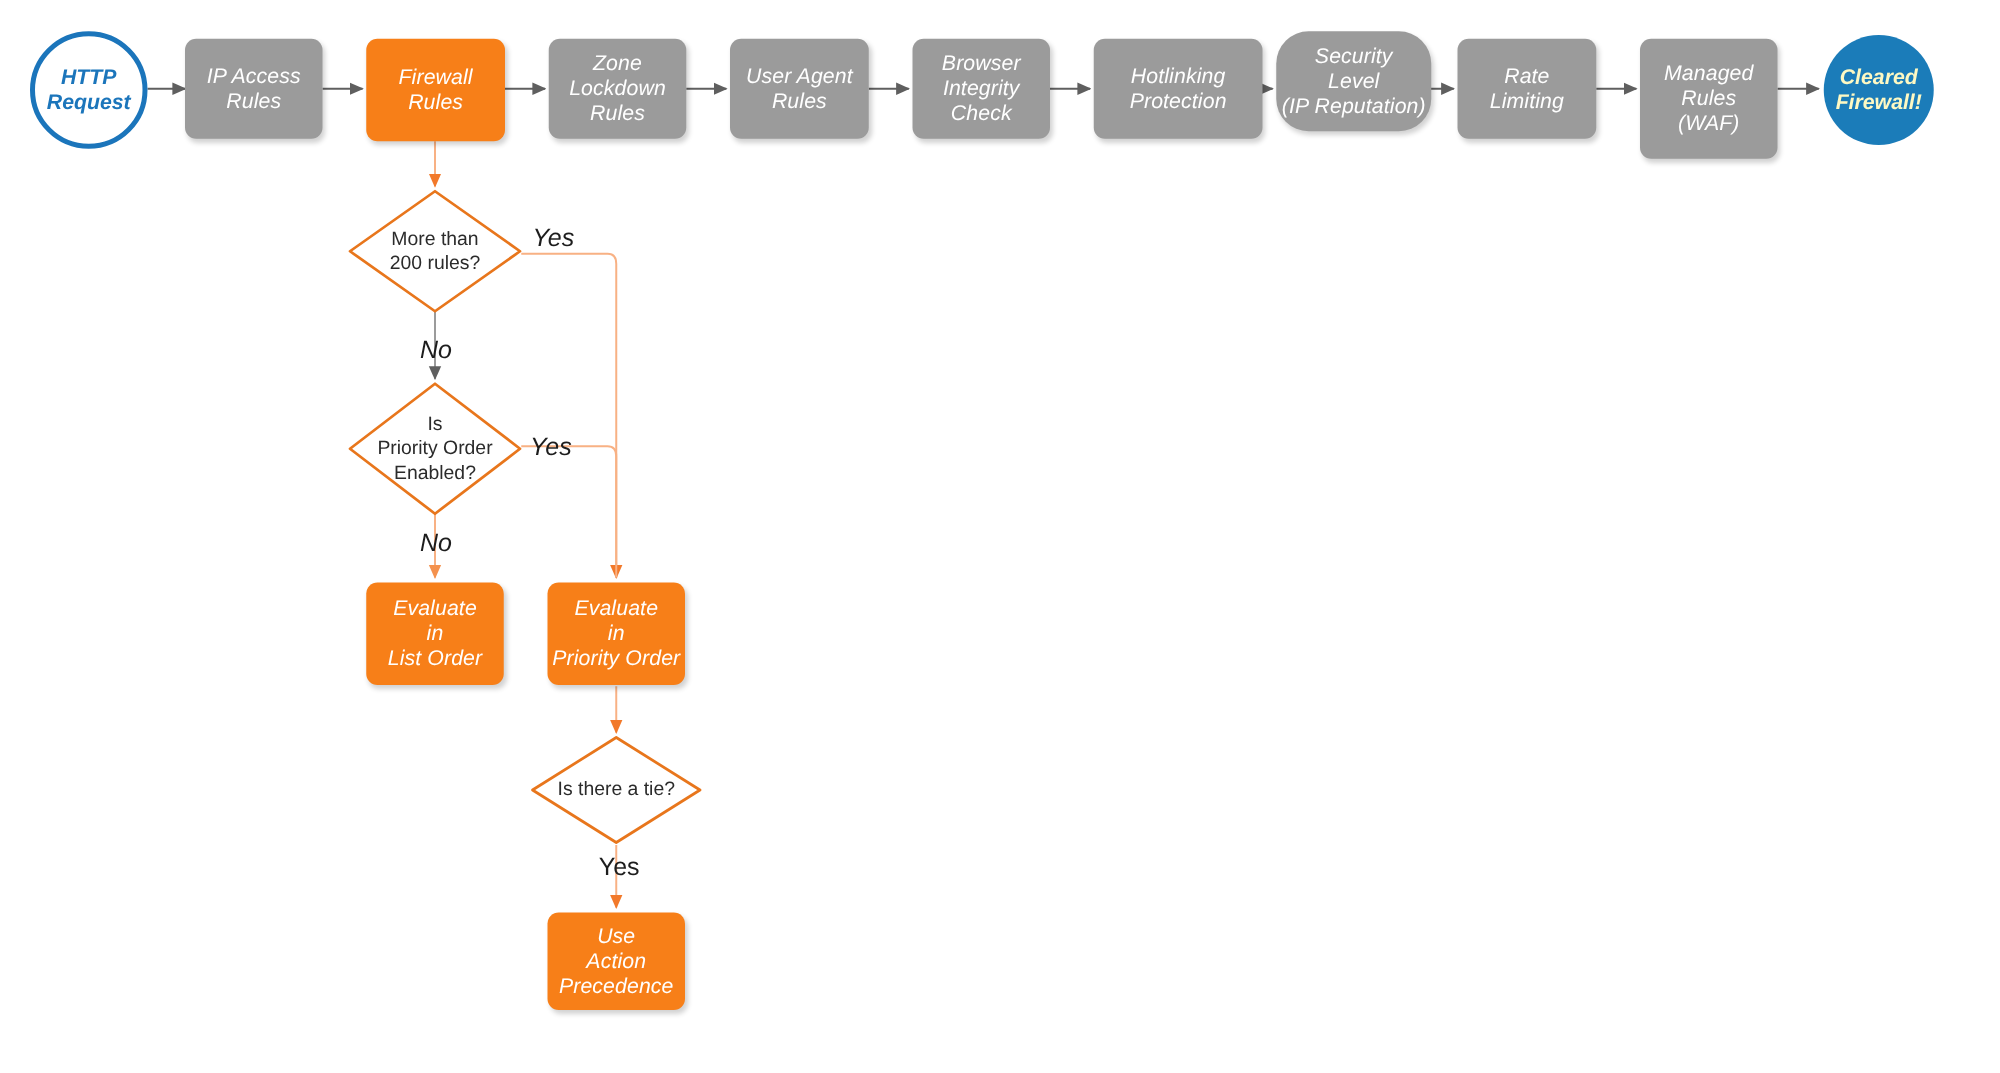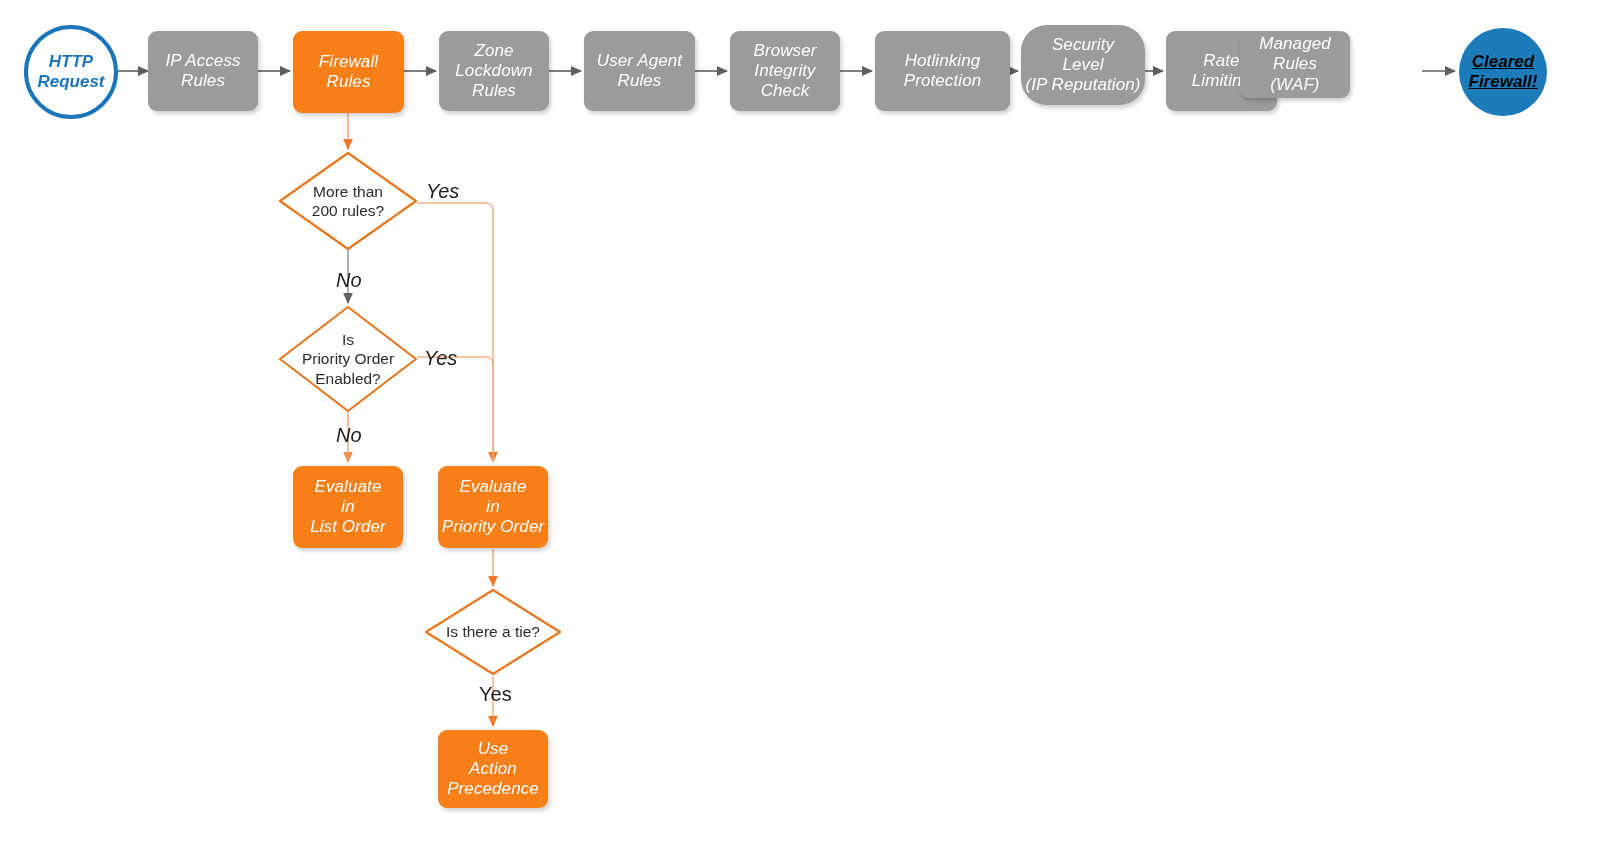--- a/index.html
+++ b/index.html
@@ -58,22 +58,21 @@
     white-space: pre-line;
     line-height: 1.2;
   }
   .circle.outline {
     background: #ffffff;
     border: 4px solid #1b75bb;
     color: #1b75bb;
   }
   .circle.filled {
     background: #1b7cb9;
-    color: #000000;
-    text-decoration: underline;
+    color: #fef9c3;
   }
 
   
   .diamond-wrap {
     position: absolute;
   }
   .diamond-wrap svg {
     position: absolute;
     left: 0;
     top: 0;
@@ -193,21 +192,21 @@
     <span>Security
 Level
 (IP Reputation)</span>
   </div>
 
   <div class="node box gray" style="left:1166px; top:31px; width:111px; height:80px;">
     <span>Rate
 Limiting</span>
   </div>
 
-  <div class="node box gray" style="left:1240px; top:31px; width:110px; height:67px;">
+  <div class="node box gray" style="left:1312px; top:31px; width:110px; height:96px;">
     <span>Managed
 Rules
 (WAF)</span>
   </div>
 
   <div class="node circle filled" style="left:1459px; top:28px; width:88px; height:88px;">
     <span>Cleared
 Firewall!</span>
   </div>
 

